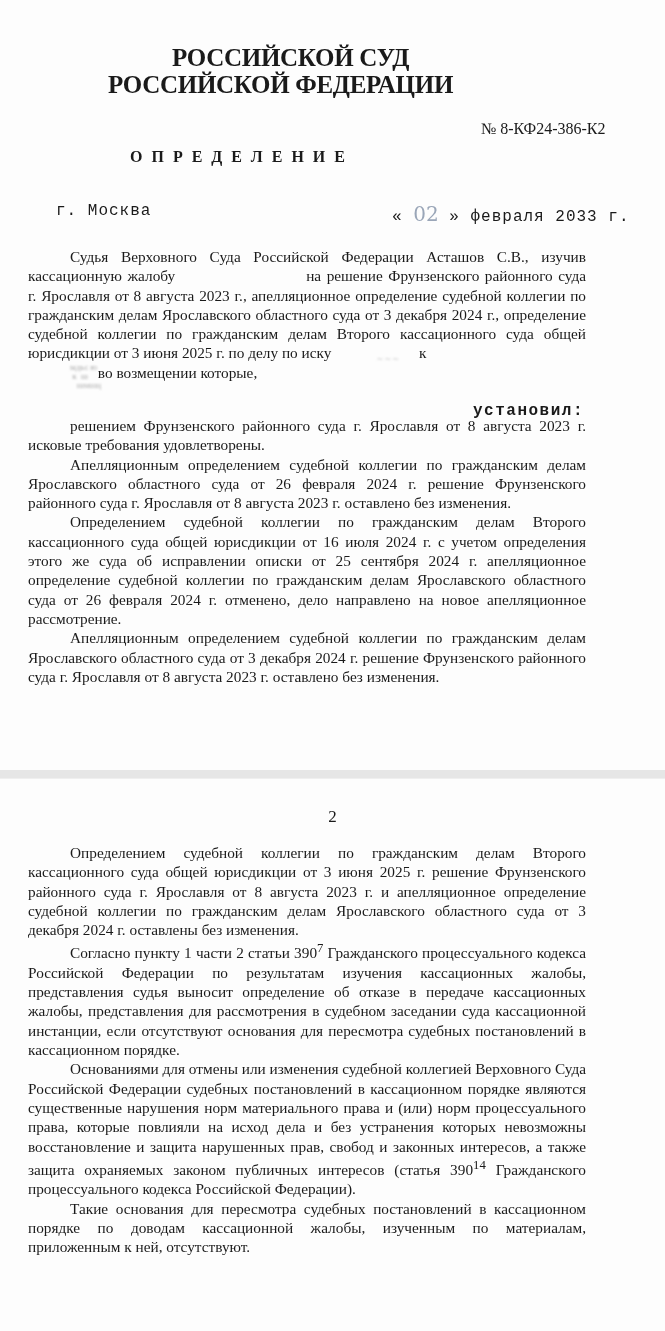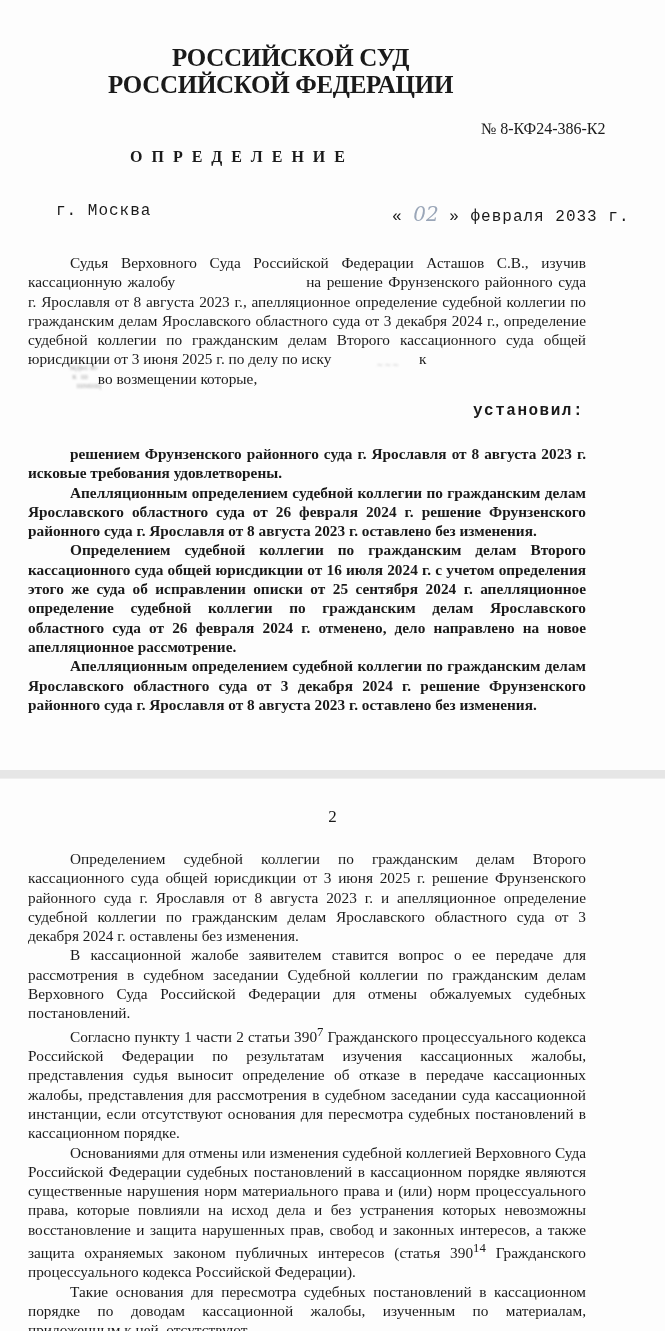--- a/index.html
+++ b/index.html
@@ -20,23 +20,23 @@
   }
   .court .l1 { position: absolute; left: 172px; top: 43px; white-space: nowrap; }
   .court .l2 { position: absolute; left: 108px; top: 70px; white-space: nowrap; }
   .case-no { position: absolute; left: 460px; top: 120px; font-size: 16px; white-space: nowrap; margin-left: 21px; }
   .doc-title {
     position: absolute; left: 130px; top: 148px; font-weight: bold;
     font-size: 16px; letter-spacing: 9px; white-space: nowrap;
   }
   .city { position: absolute; left: 24px; top: 202px; font-size: 16px; letter-spacing: 1px; font-family: "Liberation Mono", monospace; margin-left: 32px; }
   .date { position: absolute; left: 392px; top: 202px; font-size: 16px; letter-spacing: 1px; font-family: "Liberation Mono", monospace; white-space: nowrap; }
-  .date .day { font-family: "DejaVu Serif", serif; font-style: italic; color: #9aa6b8; font-size: 20px; letter-spacing: 0; }
+  .date .day { font-family: "DejaVu Serif", serif; color: #9aa6b8; font-size: 20px; letter-spacing: 0; }
 
-  .body-block { position: absolute; left: 28px; width: 558px; font-size: 15.3px; line-height: 19.3px; text-align: justify; margin-top: 6px; }
+  .body-block { position: absolute; left: 28px; width: 558px; font-size: 15.3px; line-height: 19.3px; text-align: justify; }
   .body-block p { margin: 0; text-indent: 42px; }
   .redact { display: inline-block; width: 120px; height: 12px; }
   .redact-blur { display: inline-block; width: 80px; height: 12px; color: #bbb; filter: blur(1.2px); font-size: 10px; vertical-align: middle; }
   .blurred-name {
     position: absolute; left: 70px; top: 363px; width: 70px; height: 32px;
     filter: blur(1.3px); color: #aaa; font-size: 9px; line-height: 9px;
   }
   .establish {
     position: absolute; left: 0; width: 584px; top: 402px; text-align: right;
     font-weight: bold; font-size: 16px; letter-spacing: 1.5px; font-family: "Liberation Mono", monospace;
@@ -68,35 +68,34 @@
       <span class="redact-blur">~ ~ ~</span>
       <span>к</span>
       <br><span style="display:inline-block;width:66px;"></span>
       <span>во возмещении которые,</span>
     </p>
   </div>
   <div class="blurred-name">мдьс ю<br>&nbsp;к &nbsp;ш<br>&nbsp;&nbsp;&nbsp;шмшц</div>
 
   <div class="establish">установил:</div>
 
-  <div class="body-block" style="top:438px;font-weight:bold;">
+  <div class="body-block" style="top:416px;">
     <p>решением Фрунзенского районного суда г. Ярославля от 8 августа 2023 г. исковые требования удовлетворены.</p>
     <p>Апелляционным определением судебной коллегии по гражданским делам Ярославского областного суда от 26 февраля 2024 г. решение Фрунзенского районного суда г. Ярославля от 8 августа 2023 г. оставлено без изменения.</p>
     <p>Определением судебной коллегии по гражданским делам Второго кассационного суда общей юрисдикции от 16 июля 2024 г. с учетом определения этого же суда об исправлении описки от 25 сентября 2024 г. апелляционное определение судебной коллегии по гражданским делам Ярославского областного суда от 26 февраля 2024 г. отменено, дело направлено на новое апелляционное рассмотрение.</p>
     <p>Апелляционным определением судебной коллегии по гражданским делам Ярославского областного суда от 3 декабря 2024 г. решение Фрунзенского районного суда г. Ярославля от 8 августа 2023 г. оставлено без изменения.</p>
   </div>
 </div>
 
 <div class="sep"></div>
 
 <div class="page page2">
   <div class="page-num">2</div>
   <div class="body-block" style="top:64px;">
     <p>Определением судебной коллегии по гражданским делам Второго кассационного суда общей юрисдикции от 3 июня 2025 г. решение Фрунзенского районного суда г. Ярославля от 8 августа 2023 г. и апелляционное определение судебной коллегии по гражданским делам Ярославского областного суда от 3 декабря 2024 г. оставлены без изменения.</p>
-    <p>В кассационной жалобе заявителем ставится вопрос о ее передаче для рассмотрения в судебном заседании Судебной коллегии по гражданским делам Верховного Суда Российской Федерации для отмены обжалуемых судебных постановлений.</p>
     <p>
       <span>Согласно пункту 1 части 2 статьи 390</span><sup>7</sup><span> Гражданского процессуального кодекса Российской Федерации по результатам изучения кассационных жалобы, представления судья выносит определение об отказе в передаче кассационных жалобы, представления для рассмотрения в судебном заседании суда кассационной инстанции, если отсутствуют основания для пересмотра судебных постановлений в кассационном порядке.</span>
     </p>
     <p>
       <span>Основаниями для отмены или изменения судебной коллегией Верховного Суда Российской Федерации судебных постановлений в кассационном порядке являются существенные нарушения норм материального права и (или) норм процессуального права, которые повлияли на исход дела и без устранения которых невозможны восстановление и защита нарушенных прав, свобод и законных интересов, а также защита охраняемых законом публичных интересов (статья 390</span><sup>14</sup><span> Гражданского процессуального кодекса Российской Федерации).</span>
     </p>
     <p>Такие основания для пересмотра судебных постановлений в кассационном порядке по доводам кассационной жалобы, изученным по материалам, приложенным к ней, отсутствуют.</p>
   </div>
 </div>
 

